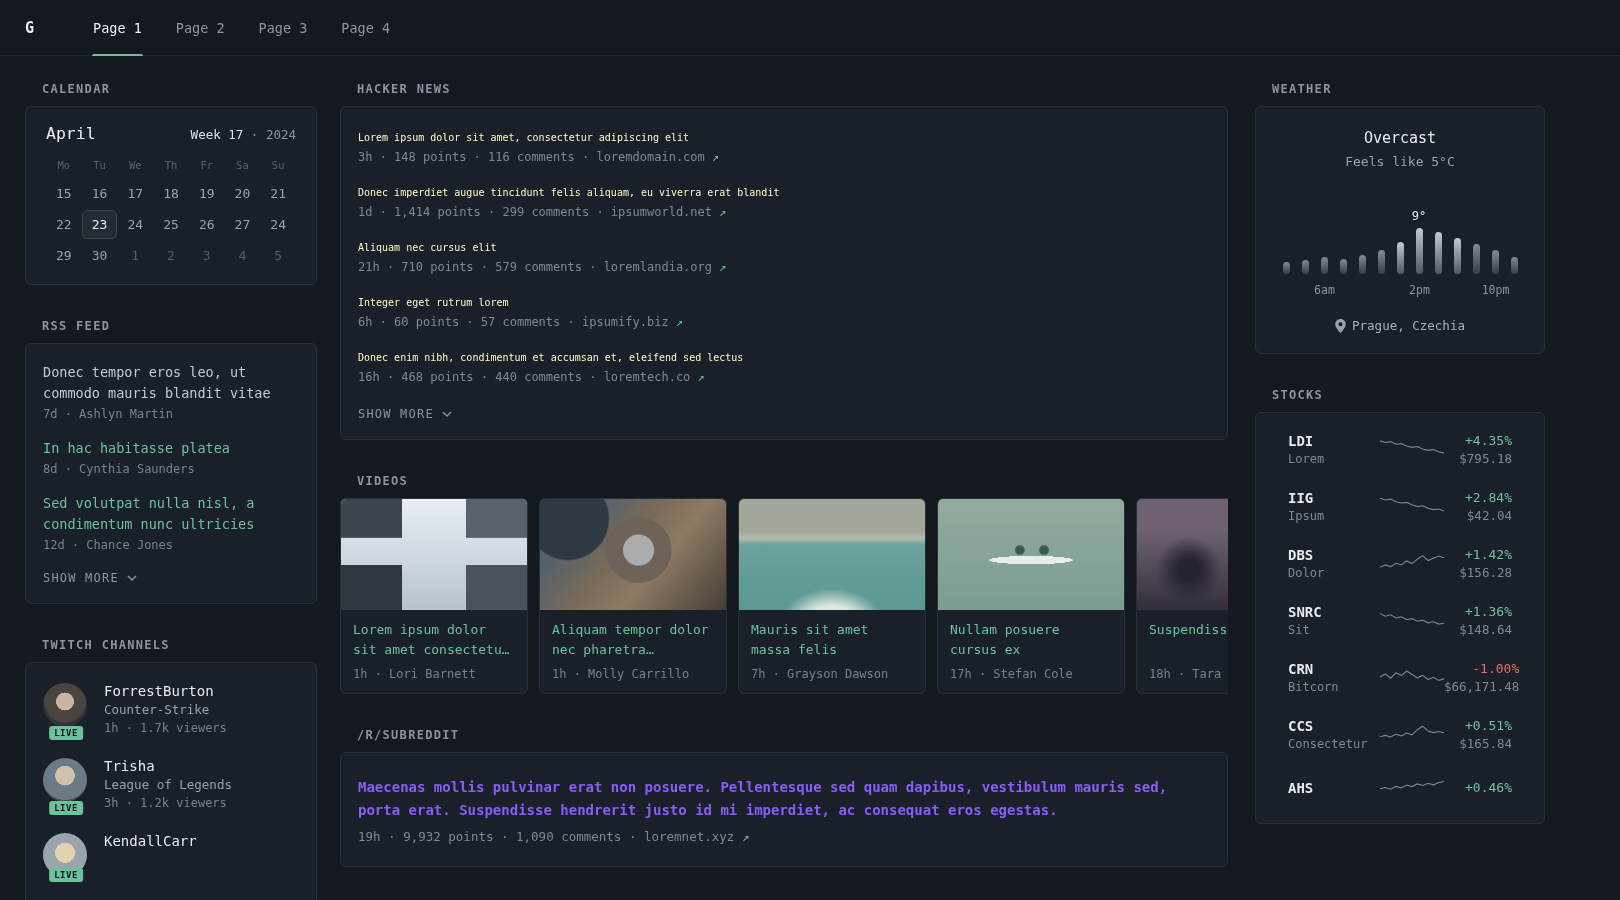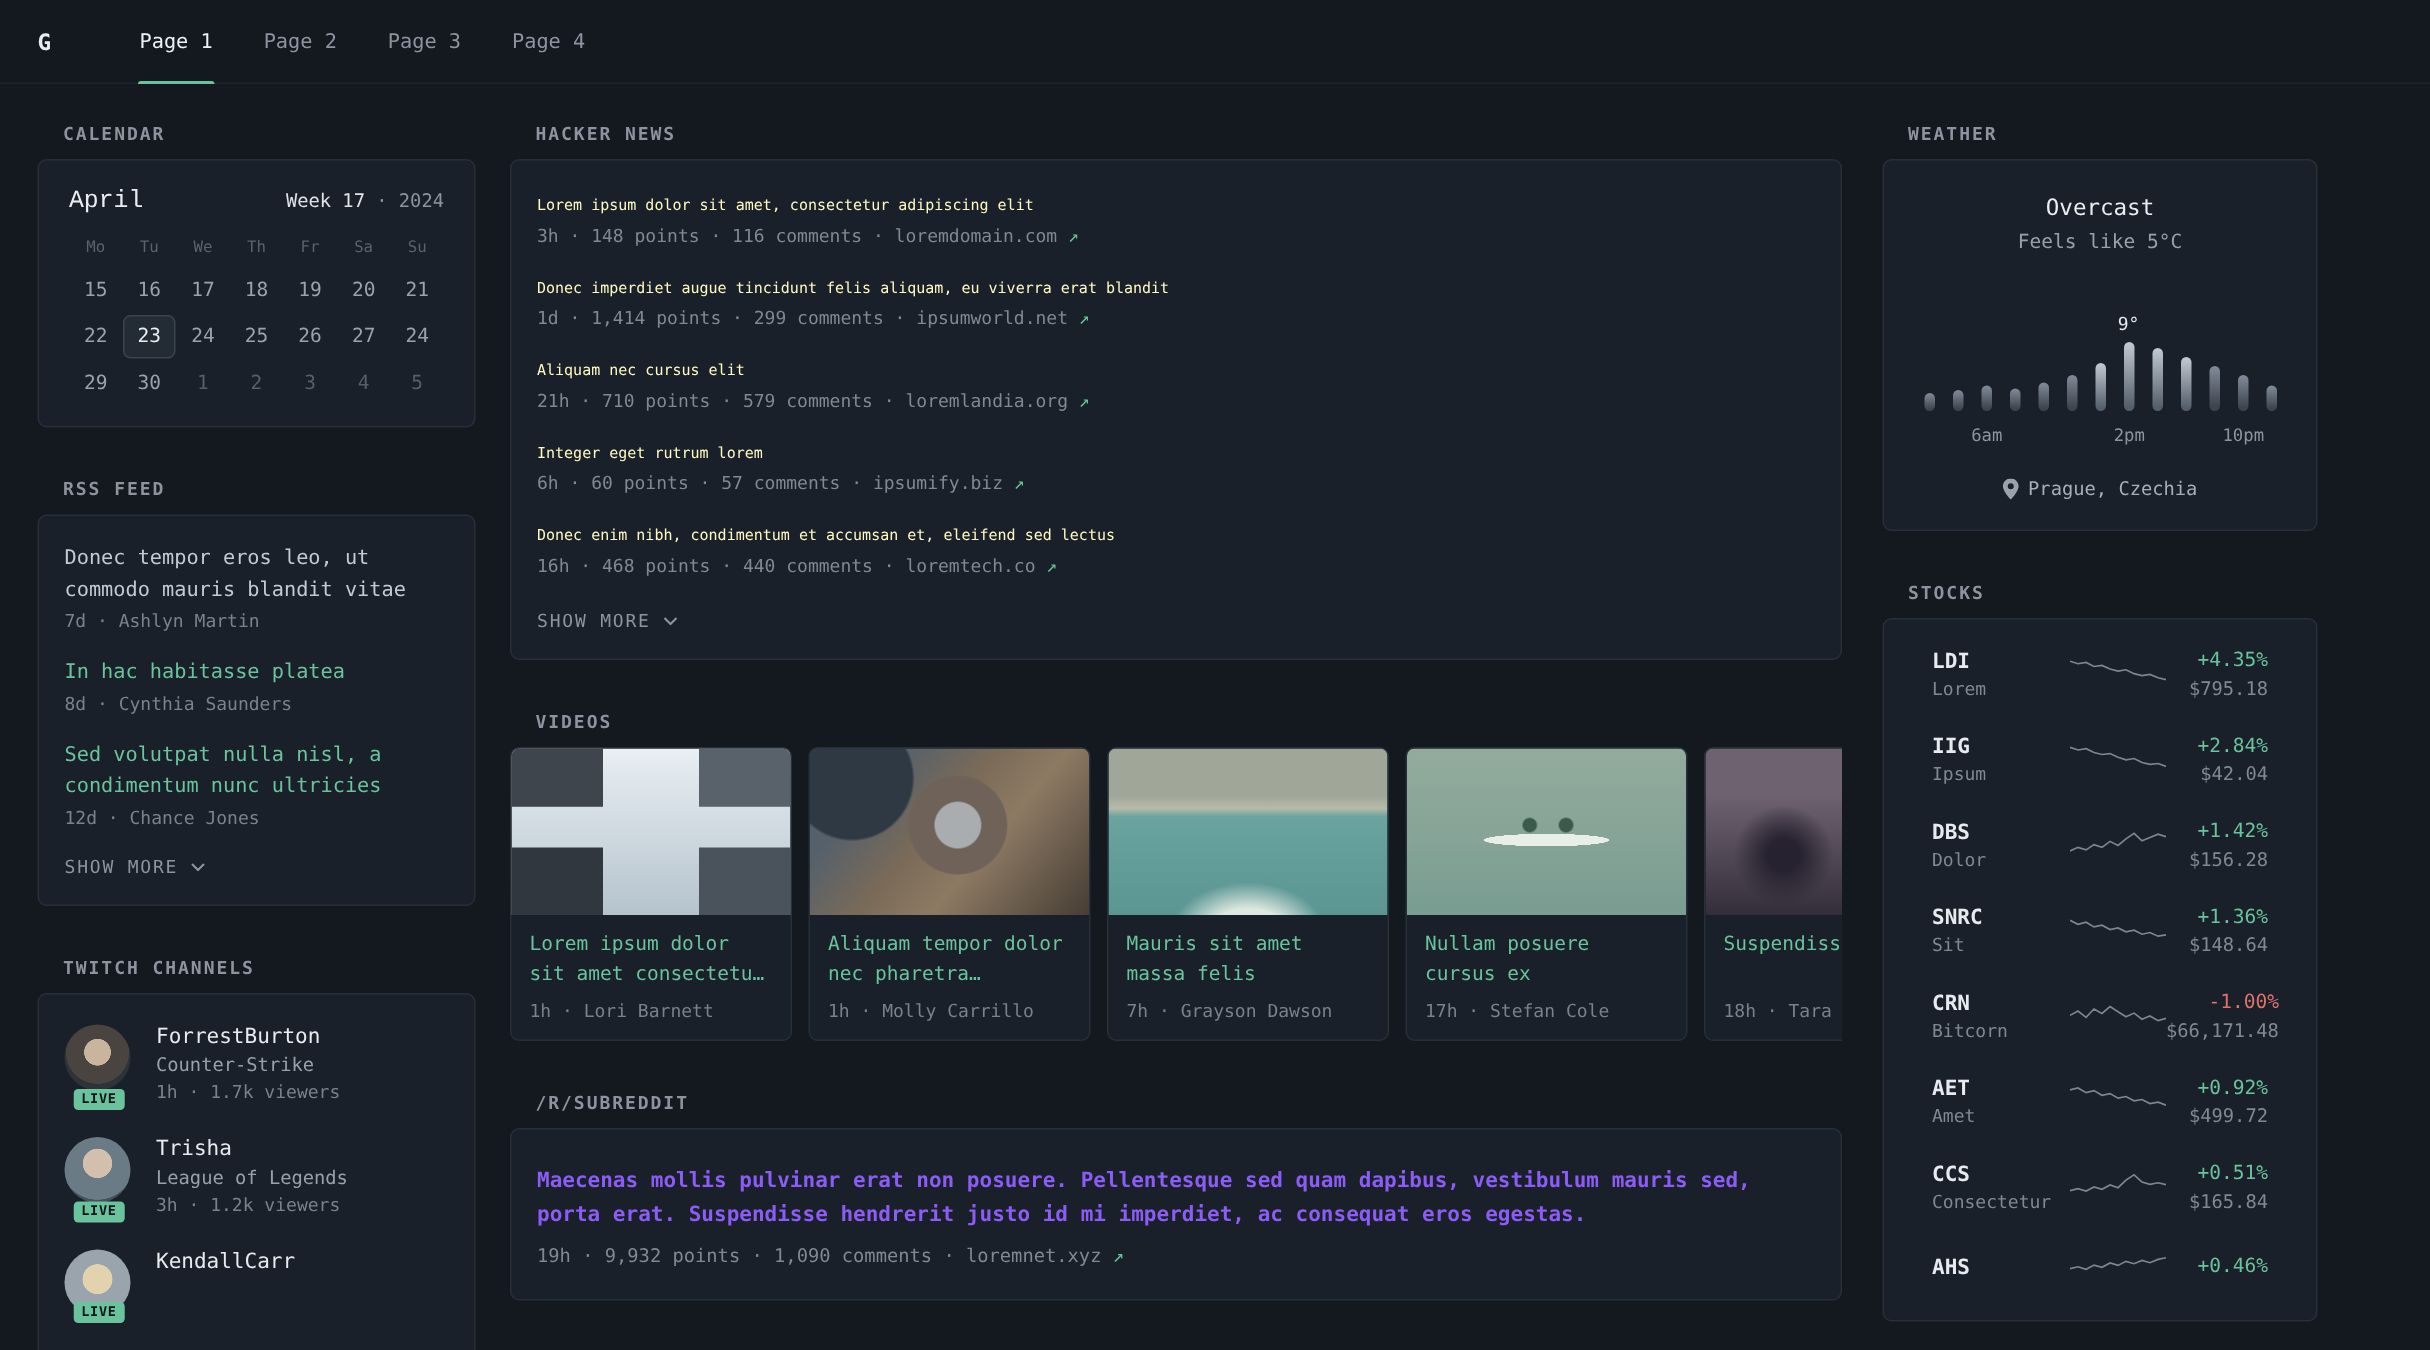--- a/index.html
+++ b/index.html
@@ -24,21 +24,21 @@
   .col-left  { width:292px; flex:none; margin-right:23px; }
   .col-mid   { width:888px; flex:none; margin-right:27px; }
   .col-right { width:290px; flex:none; }
   .section { margin-bottom:34px; }
   .wtitle { font-size:12px; font-weight:bold; letter-spacing:1.3px; color:#8d949f; margin:0 0 10px 17px; }
   .card { background:#1a2029; border:1px solid #272f39; border-radius:6px; }
 
   
   .calendar-card { padding:17px 20px 14px; }
   .cal-head { display:flex; justify-content:space-between; align-items:baseline; }
-  .cal-month { font-size:16.5px; color:#e9edf1;font-family:Liberation Mono, monospace; }
+  .cal-month { font-size:16.5px; color:#e9edf1; }
   .cal-week { font-size:12.5px; color:#dfe3e8; }
   .cal-week .dim { color:#8d949f; }
   .cal-dow { display:grid; grid-template-columns:repeat(7,1fr); margin-top:16px; }
   .dow { text-align:center; font-size:10.5px; color:#59626d; }
   .cal-grid { display:grid; grid-template-columns:repeat(7,1fr); row-gap:2px; margin-top:8px; }
   .day { height:29px; display:flex; align-items:center; justify-content:center; font-size:13px; color:#9aa2ac; border:1px solid transparent; border-radius:5px; }
   .day.muted { color:#575f6a; }
   .day.selected { background:#232b35; border-color:#3a434e; color:#e9edf1; }
 
   
@@ -533,33 +533,20 @@
             </div>
             <svg class="spark" width="64" height="28" viewBox="0 0 64 28">
               <polyline points="0.0,12.9 5.3,10.0 10.7,14.2 16.0,8.7 21.3,11.6 26.7,7.0 32.0,10.5 37.3,13.8 42.7,11.4 48.0,15.5 53.3,13.3 58.7,16.4 64.0,14.9"></polyline>
             </svg>
             <div class="st-right">
               <div class="st-pct down">-1.00%</div>
               <div class="st-price">$66,171.48</div>
             </div>
           </div>
 
-          <div class="stock-row">
-            <div class="st-left">
-              <div class="st-sym">AET</div>
-              <div class="st-name">Amet</div>
-            </div>
-            <svg class="spark" width="64" height="28" viewBox="0 0 64 28">
-              <polyline points="0.0,5.6 5.3,4.3 10.7,7.4 16.0,6.1 21.3,9.2 26.7,8.1 32.0,11.1 37.3,10.0 42.7,12.9 48.0,12.0 53.3,14.7 58.7,13.8 64.0,15.8"></polyline>
-            </svg>
-            <div class="st-right">
-              <div class="st-pct up">+0.92%</div>
-              <div class="st-price">$499.72</div>
-            </div>
-          </div>
 
           <div class="stock-row">
             <div class="st-left">
               <div class="st-sym">CCS</div>
               <div class="st-name">Consectetur</div>
             </div>
             <svg class="spark" width="64" height="28" viewBox="0 0 64 28">
               <polyline points="0.0,15.8 5.3,14.4 10.7,16.0 16.0,13.3 21.3,14.9 26.7,12.0 32.0,13.8 37.3,8.7 42.7,5.2 48.0,10.0 53.3,11.6 58.7,10.5 64.0,11.8"></polyline>
             </svg>
             <div class="st-right">

